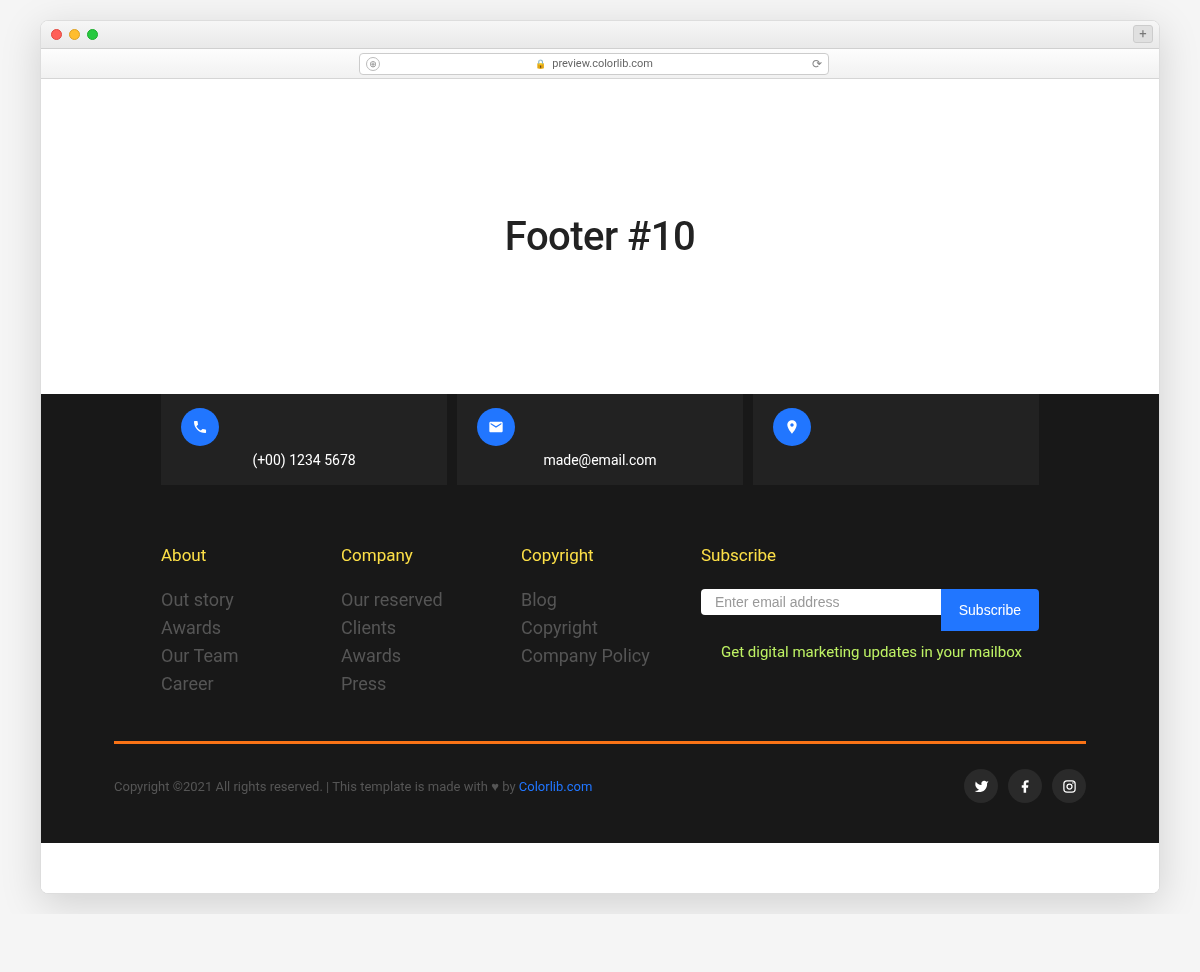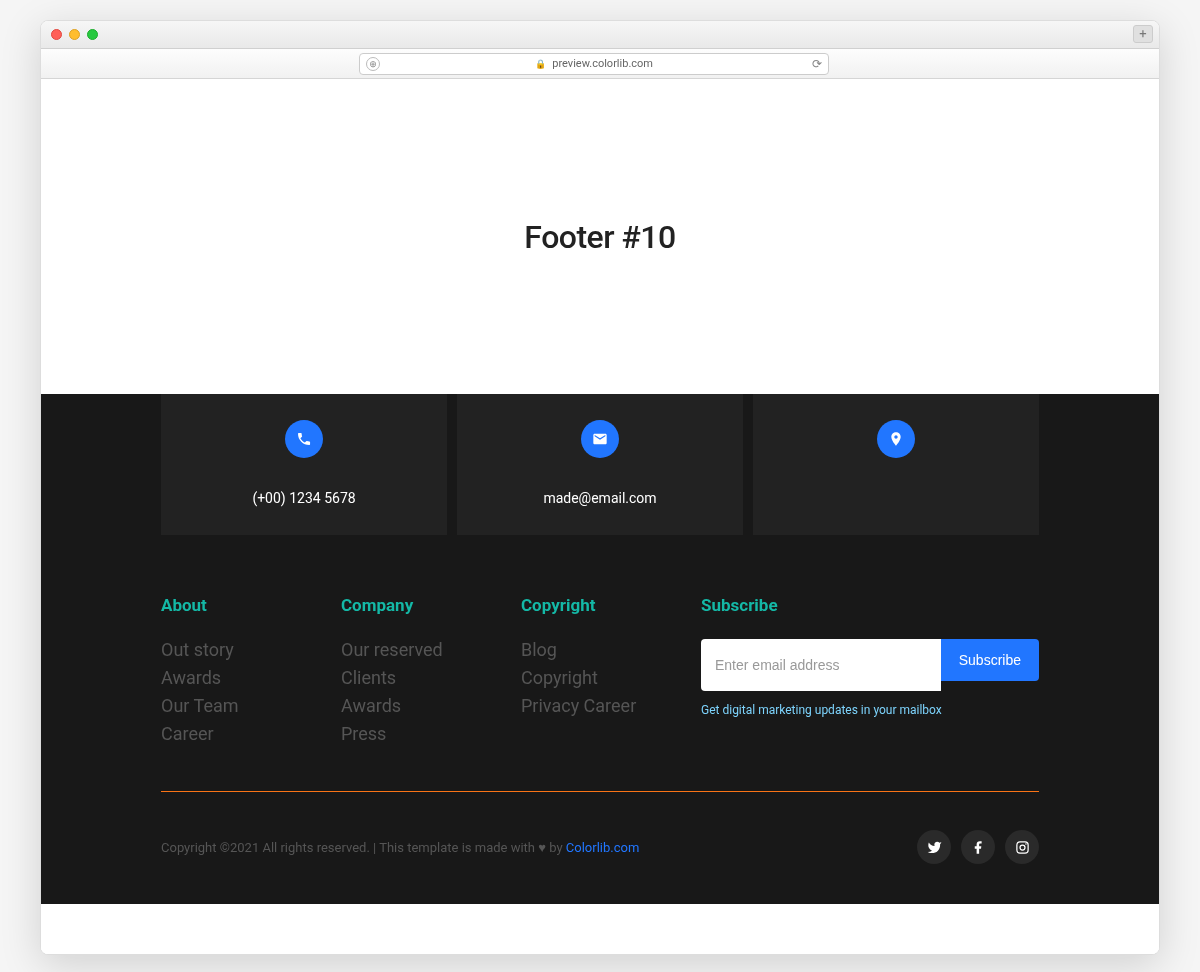--- a/index.html
+++ b/index.html
@@ -90,44 +90,43 @@
   }
   .addressbar .lock { font-size: 9px; color: #777; }
   .viewport { background: #fff; }
   .hero {
     height: 315px;
     display: flex;
     align-items: center;
     justify-content: center;
   }
   .hero h1 {
-    font-size: 32px;
+    font-size: 40px;
     font-weight: 500;
     color: #222;
     letter-spacing: -0.5px;
   }
   .footer {
     background: #181818;
     color: #fff;
     padding-bottom: 40px;
   }
   .contact-row {
     display: flex;
     padding: 0 120px;
     gap: 10px;
   }
   .contact-card {
     flex: 1;
     background: #222222;
-    padding: 26px 20px;
+    padding: 14px 20px;
     text-align: center;
     display: flex;
     flex-direction: column;
-    align-items: center;
-    gap: 30px;
+    gap: 4px;
   }
   .icon-circle {
     width: 38px; height: 38px;
     background: #2176ff;
     border-radius: 50%;
     display: flex;
     align-items: center;
     justify-content: center;
     color: #fff;
   }
@@ -137,64 +136,65 @@
     line-height: 1.5;
   }
   .links-row {
     display: flex;
     padding: 60px 120px 40px;
     gap: 20px;
   }
   .link-col { flex: 0 0 160px; }
   .link-col h3, .subscribe-col h3 {
     font-size: 17px;
-    font-weight: 700;
-    color: #14b8a6;
+    font-weight: 400;
+    color: #fde047;
     margin-bottom: 24px;
   }
   .link-col ul { list-style: none; }
   .link-col li {
     font-size: 18px;
     color: #555;
     margin-bottom: 7px;
     cursor: pointer;
   }
   .subscribe-col { flex: 1; }
   .subscribe-form {
     display: flex;
     margin-bottom: 12px;
   }
   .subscribe-form input {
     flex: 1;
-    height: 52px;
+    height: 26px;
     border: none;
     border-radius: 4px 0 0 4px;
     padding: 0 14px;
     font-size: 14px;
     color: #555;
   }
   .subscribe-form input::placeholder { color: #999; }
   .subscribe-form button {
     height: 42px;
     padding: 0 18px;
     background: #2176ff;
     color: #fff;
     border: none;
     border-radius: 0 4px 4px 0;
     font-size: 14px;
     cursor: pointer;
   }
   .subscribe-note {
-    font-size: 12px;
-    color: #7dd3fc;
+    font-size: 15px;
+    color: #bef264;
+    margin-left: 20px;
   }
   .bottom-row {
-    margin: 0 120px;
-    padding-top: 38px;
-    border-top: 1px solid #f97316;
+    margin: 0 73px;
+    padding-top: 25px;
+    border-top: 3px solid #f97316;
     display: flex;
     align-items: center;
     justify-content: space-between;
   }
   .copyright {
     font-size: 13px;
     color: #555;
   }
   .copyright .heart { color: #555; }
   .copyright a { color: #2176ff; text-decoration: none; }
@@ -286,21 +286,21 @@
             <li>Clients</li>
             <li>Awards</li>
             <li>Press</li>
           </ul>
         </div>
         <div class="link-col">
           <h3>Copyright</h3>
           <ul>
             <li>Blog</li>
             <li>Copyright</li>
-            <li>Privacy Career</li>
+            <li>Company Policy</li>
           </ul>
         </div>
         <div class="subscribe-col">
           <h3>Subscribe</h3>
           <div class="subscribe-form">
             <input type="text" placeholder="Enter email address" style="">
             <button>Subscribe</button>
           </div>
           <div class="subscribe-note">Get digital marketing updates in your mailbox</div>
         </div>

